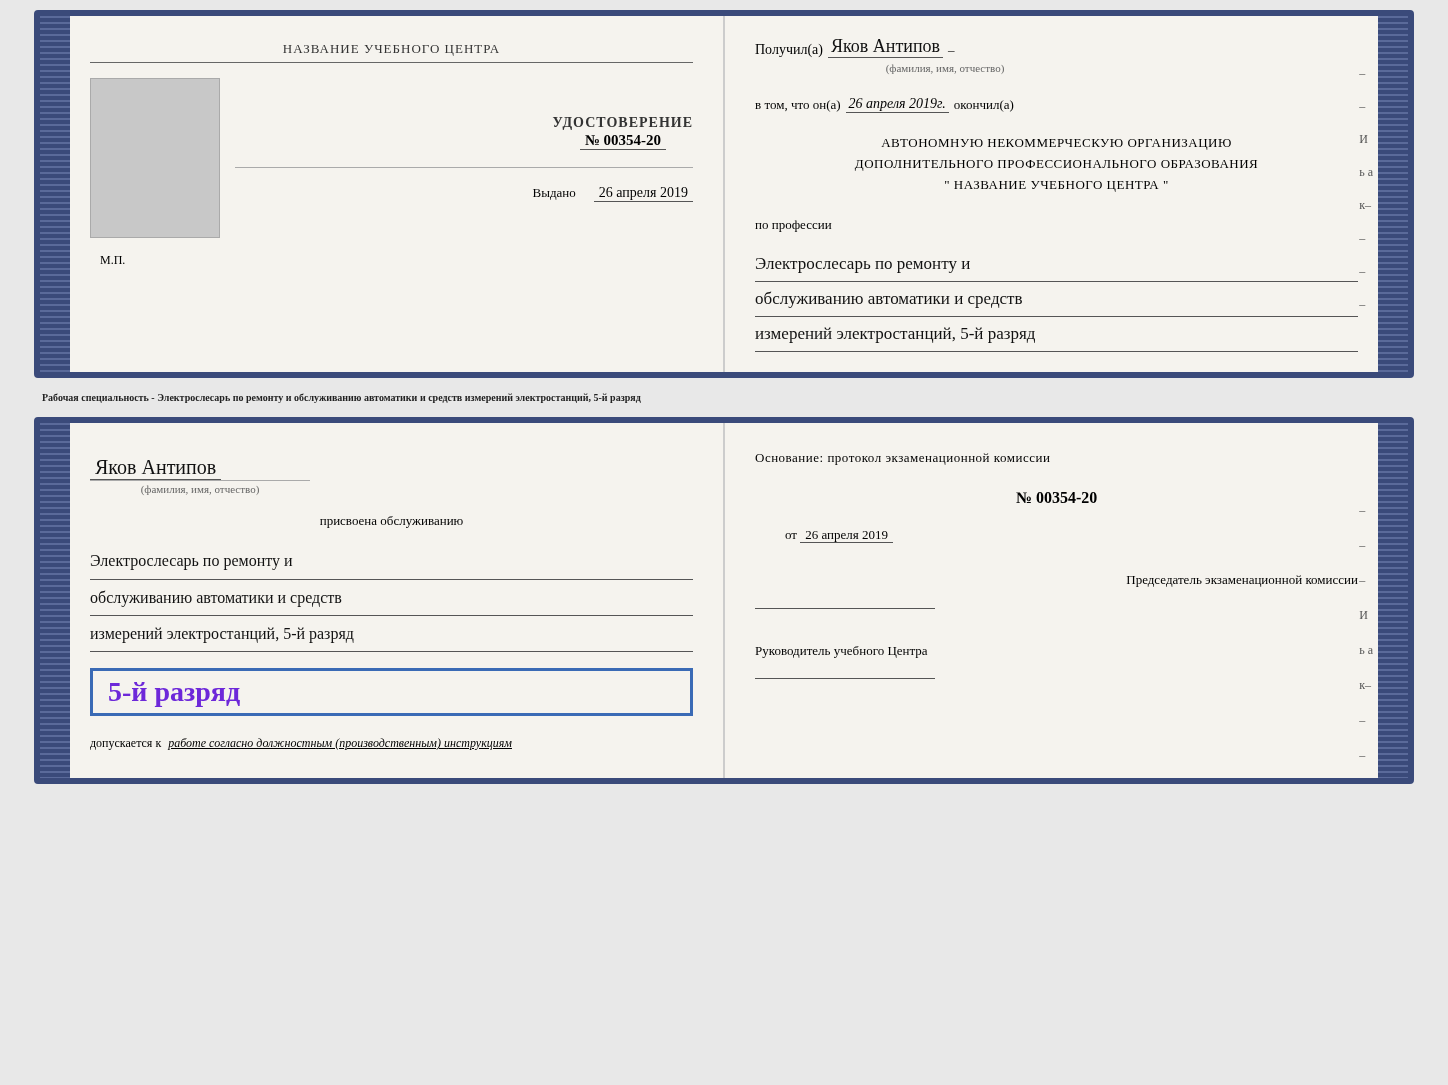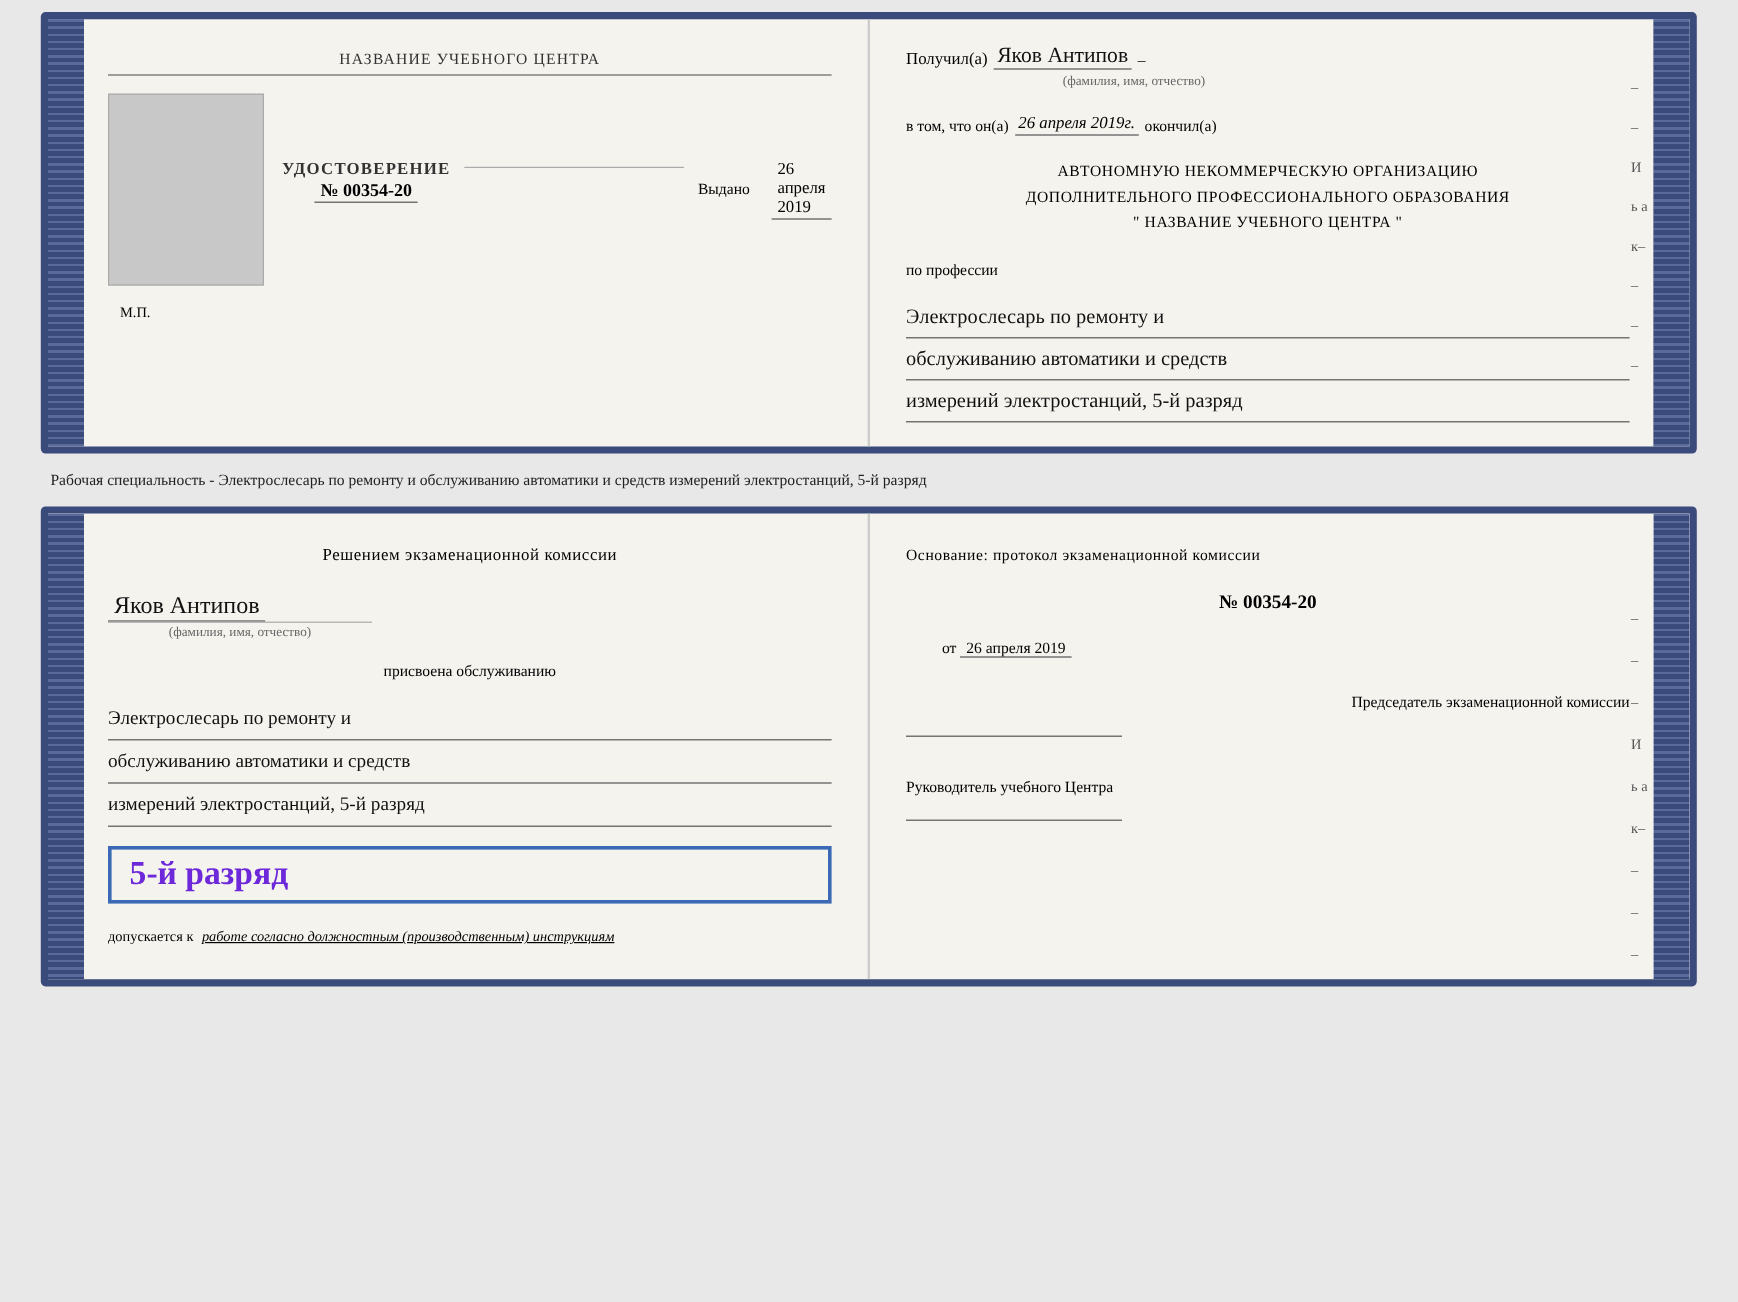--- a/index.html
+++ b/index.html
@@ -374,21 +374,21 @@
 
 <div class="document-book">
   <div class="spine-left"></div>
   <div class="spine-right"></div>
 
   <div class="page-left">
     <div class="left-top-title">НАЗВАНИЕ УЧЕБНОГО ЦЕНТРА</div>
 
     <div style="display:flex; gap:15px; align-items:center; width:100%;">
       <div class="gray-box"></div>
-      <div style="display:flex; flex-direction:row; align-items:flex-start; gap:12px; flex:1;">
+      <div style="display:flex; flex-direction:column; align-items:flex-end; gap:12px; flex:1;">
         <div class="udostoverenie-block">
           <div class="udostoverenie-title">УДОСТОВЕРЕНИЕ</div>
           <div class="udostoverenie-number">№ 00354-20</div>
         </div>
         <hr class="separator-line">
         <div class="vydano-line">
           <span>Выдано</span>
           <span class="vydano-value">26 апреля 2019</span>
         </div>
       </div>
@@ -436,28 +436,27 @@
     <div class="po-professii-line" style="font-size:13px; margin-top:10px;">по профессии</div>
 
     <div style="margin-top:2px;">
       <span class="profession-handwritten">Электрослесарь по ремонту и</span>
       <span class="profession-handwritten">обслуживанию автоматики и средств</span>
       <span class="profession-handwritten">измерений электростанций, 5-й разряд</span>
     </div>
   </div>
 </div>
 
-<div style="width:1380px; font-size:13px; color:#222; padding: 4px 8px;">Рабочая специальность - Электрослесарь по ремонту и обслуживанию автоматики и средств измерений электростанций, 5-й разряд</div>
+<div style="width:1380px; font-size:10px; color:#222; padding: 4px 8px; font-weight: bold;">Рабочая специальность - Электрослесарь по ремонту и обслуживанию автоматики и средств измерений электростанций, 5-й разряд</div>
 
 <div class="document-book-bottom">
   <div class="spine-left"></div>
   <div class="spine-right"></div>
 
   <div class="page-left-bottom">
-    <div class="resheniem-title">Решением  экзаменационной  комиссии</div>
 
     <div style="display:flex; flex-direction:column; align-items:flex-start; margin-top:8px;">
       <span class="fio-handwritten">Яков Антипов</span>
       <div class="fio-sublabel" style="font-size:11px; color:#666; border-top:1px solid #aaa; padding-top:2px; width:220px;">(фамилия, имя, отчество)</div>
     </div>
 
     <div class="prisvoena-text" style="text-align:center; font-size:13px; margin-top:8px;">присвоена обслуживанию</div>
 
     <div style="margin-top:4px;">
       <span class="qualification-handwritten">Электрослесарь по ремонту и</span>

